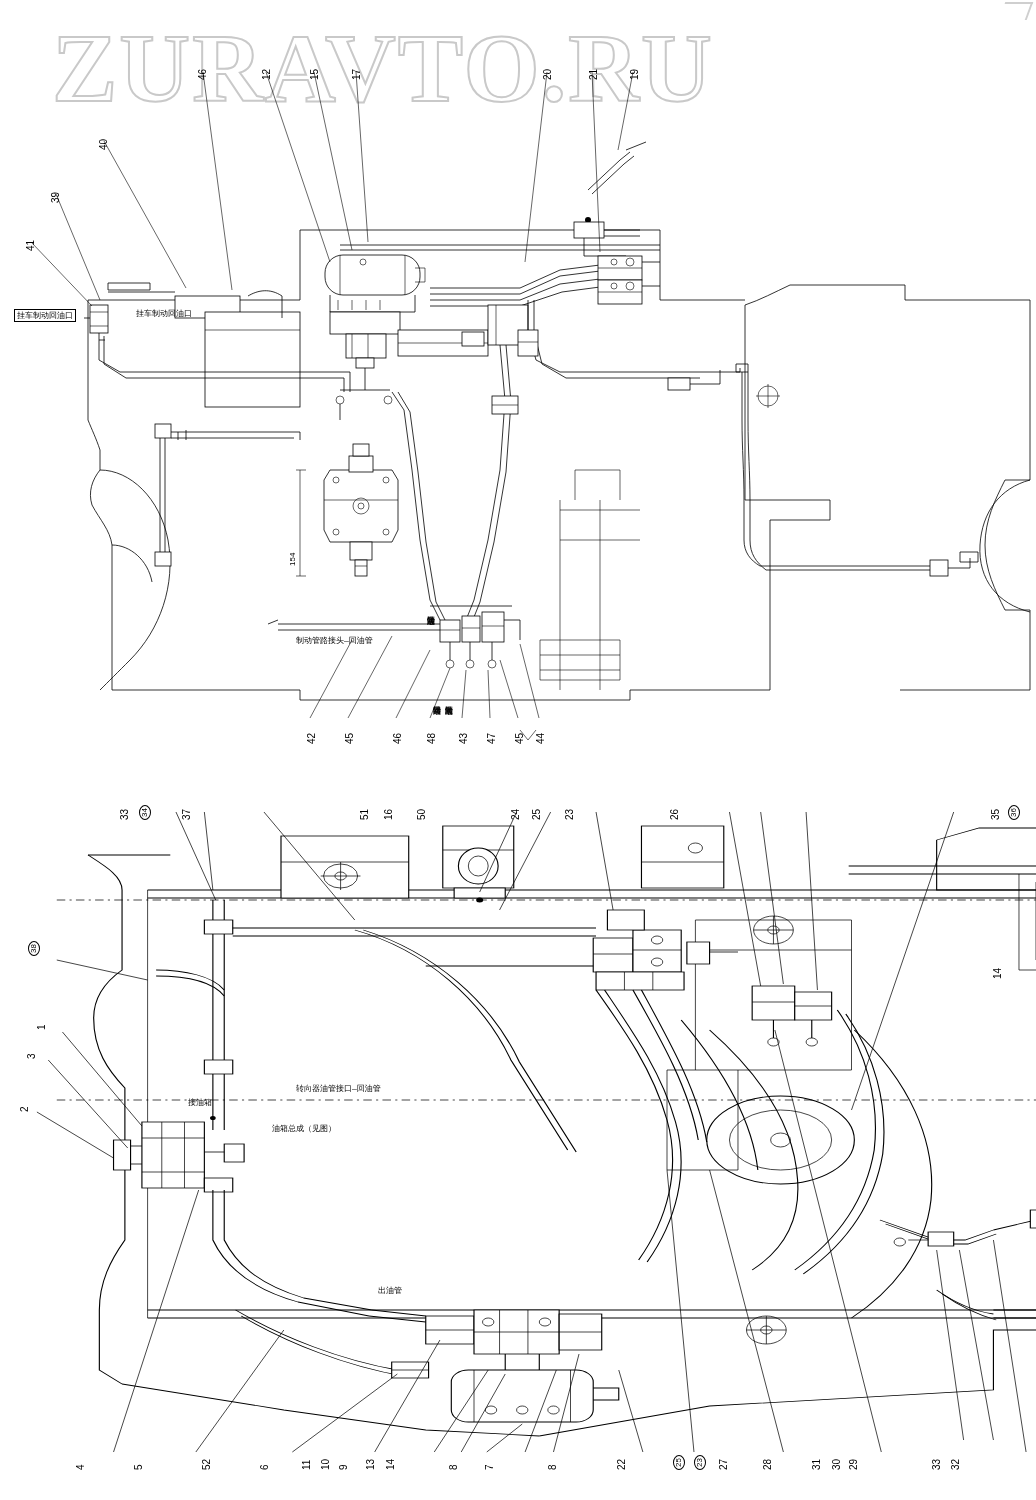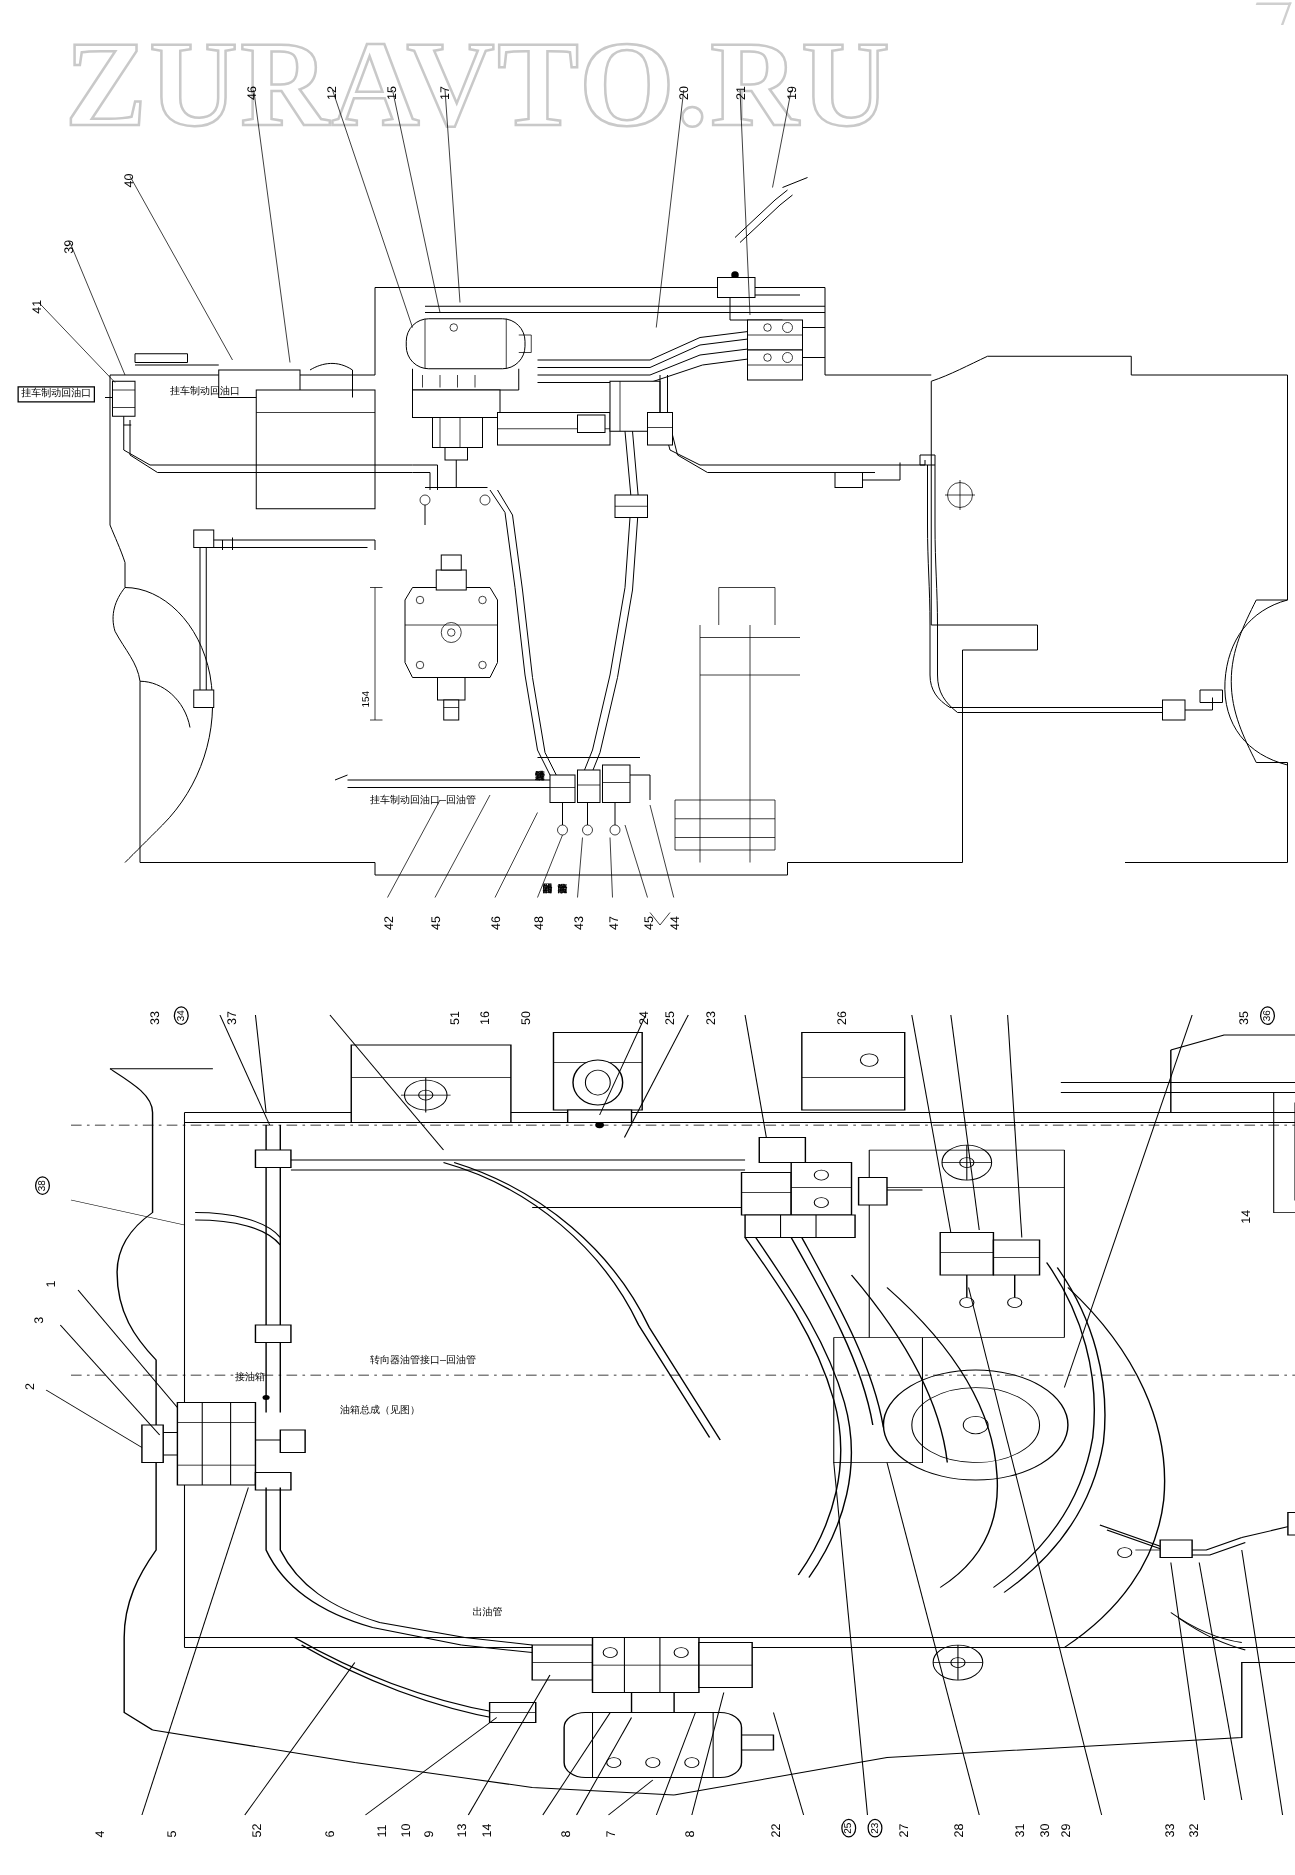--- a/index.html
+++ b/index.html
@@ -265,21 +265,21 @@
   <path class="lnt" d="M490 718 L488 670"></path>
   <path class="lnt" d="M518 718 L500 660"></path>
   <path class="lnt" d="M539 718 L520 644"></path>
   <path class="lnt" d="M520 730 L528 740 L536 730"></path>
 
 </svg>
 </div>
 
 <div class="cjk boxed" style="left:14px; top:309px;">挂车制动回油口</div>
 <div class="cjk" style="left:136px; top:309px;">挂车制动回油口</div>
-<div class="cjk" style="left:296px; top:636px;">挂车制动回油口—回油管</div>
+<div class="cjk" style="left:296px; top:636px;">制动管路接头—回油管</div>
 <div class="cjk vert" style="left:426px; top:548px; height:62px;">转向泵进油管</div>
 <div class="cjk vert" style="left:432px; top:638px; height:62px;">转向器回油管</div>
 <div class="cjk vert" style="left:444px; top:638px; height:62px;">转向泵出油管</div>
 <div class="dim" style="left:288px; top:566px; transform:rotate(-90deg); transform-origin:left top;">154</div>
 
 <div class="lbl vert" style="left:198px; top:80px;">46</div>
 <div class="lbl vert" style="left:262px; top:80px;">12</div>
 <div class="lbl vert" style="left:310px; top:80px;">15</div>
 <div class="lbl vert" style="left:352px; top:80px;">17</div>
 <div class="lbl vert" style="left:543px; top:80px;">20</div>

